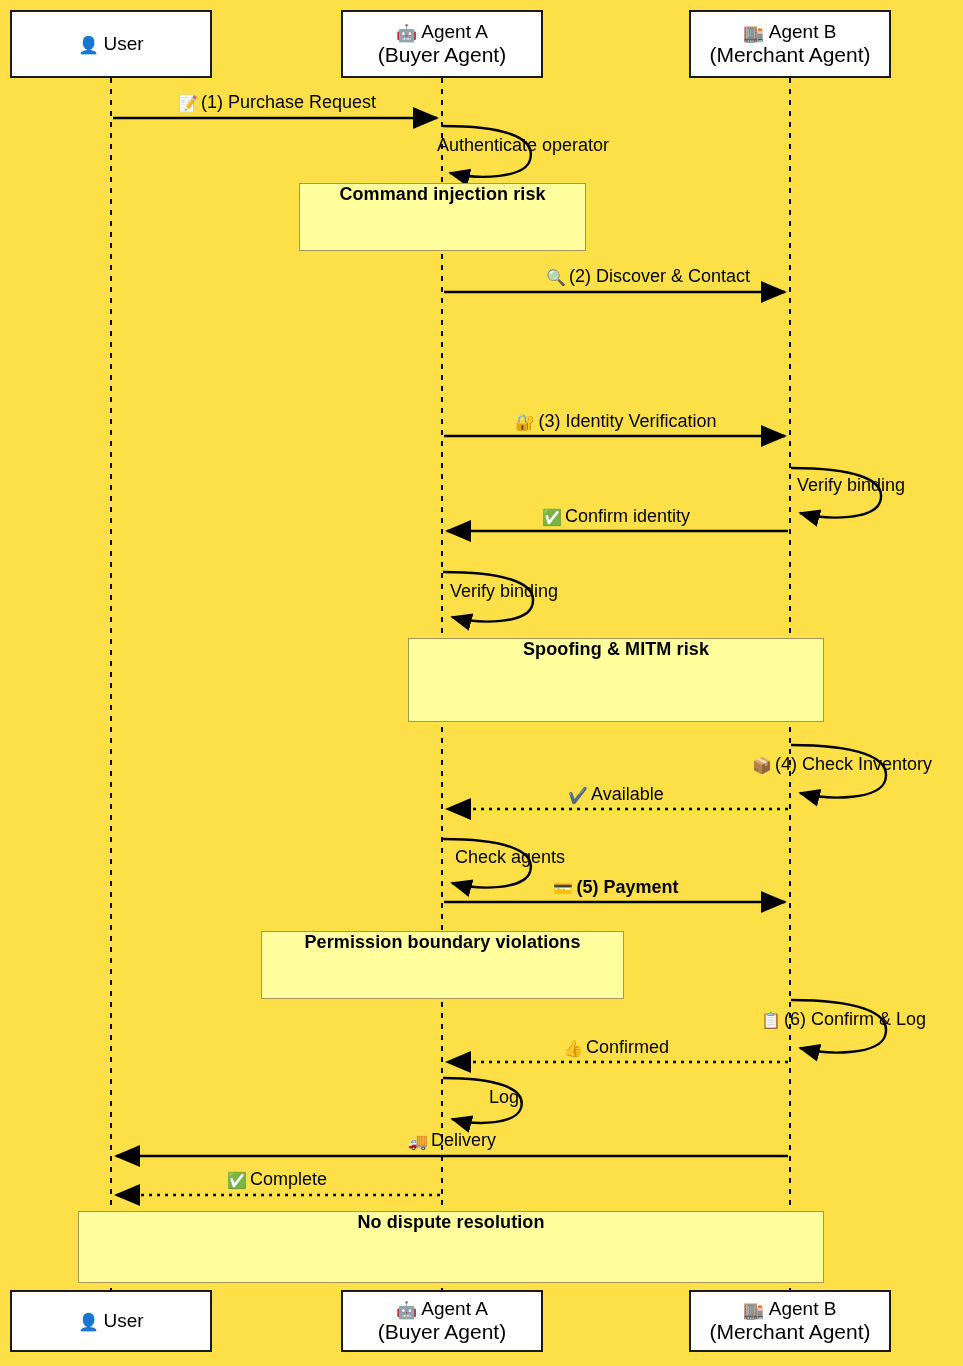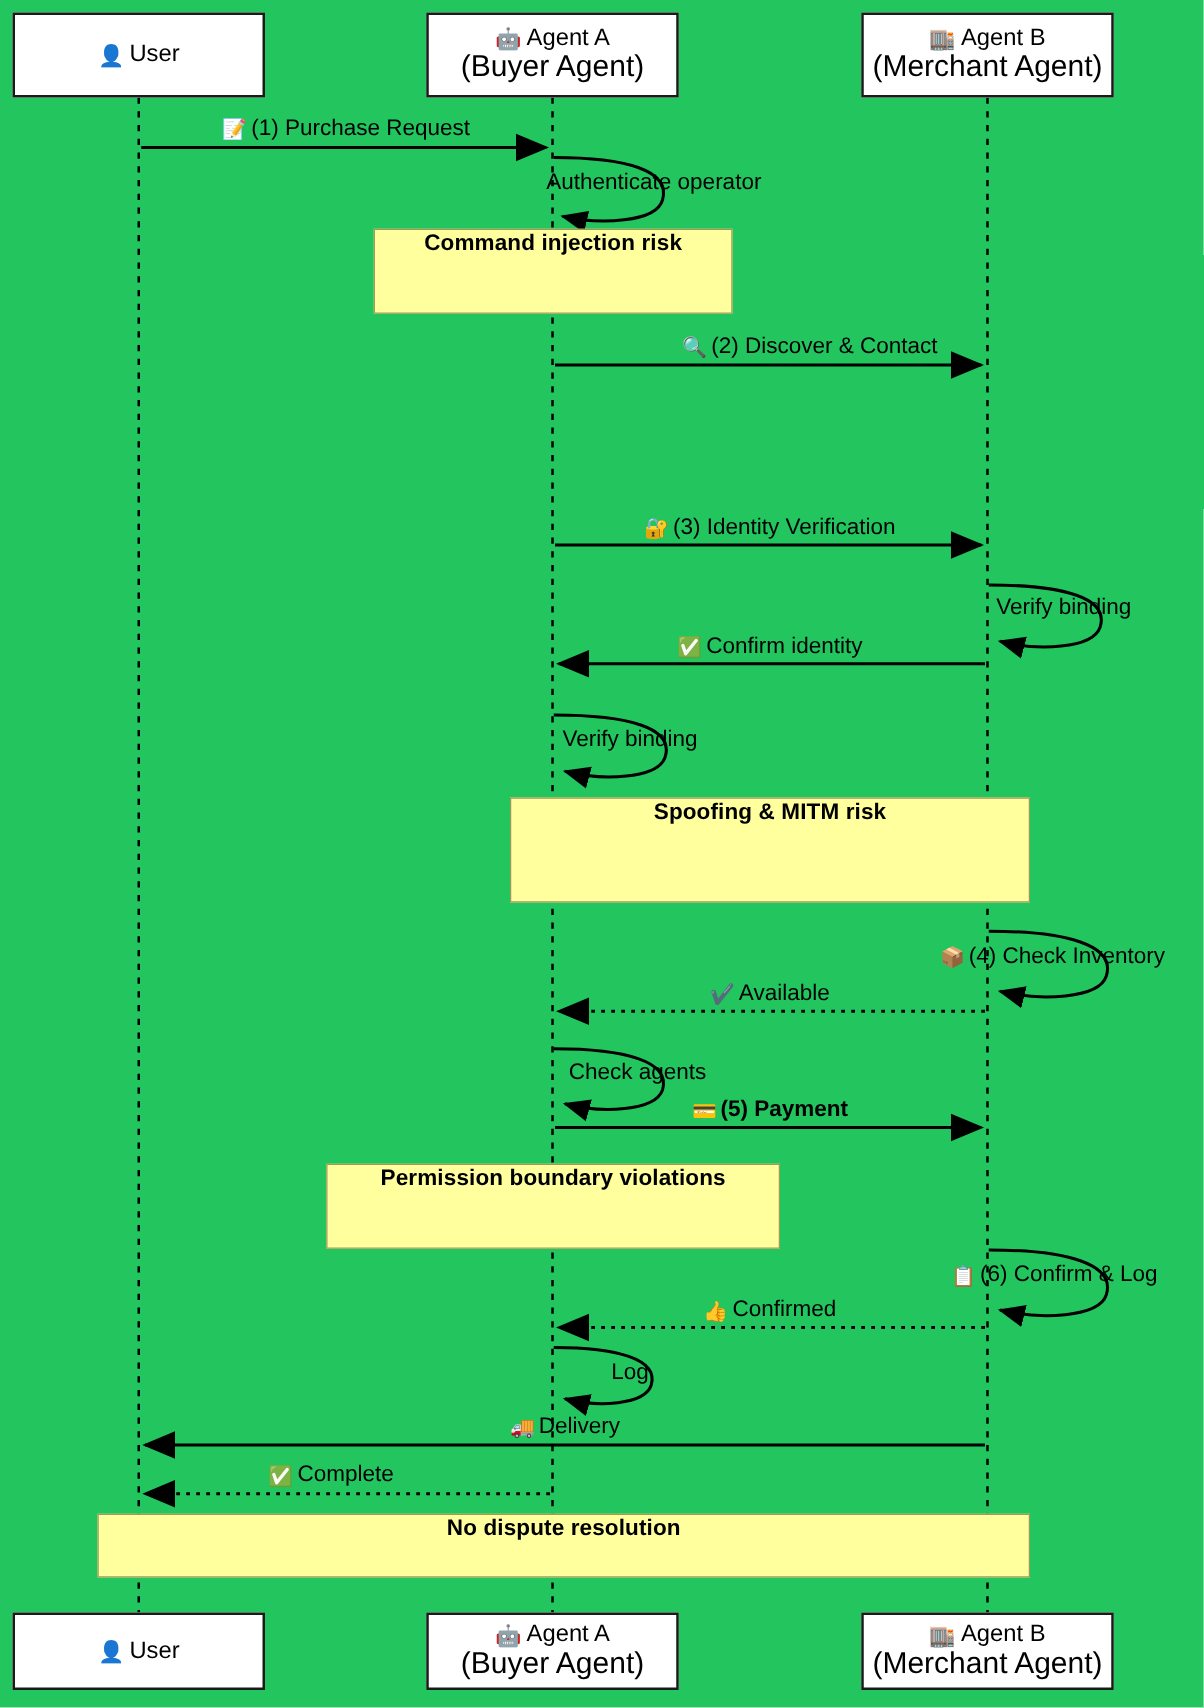--- a/index.html
+++ b/index.html
@@ -7,21 +7,21 @@
     padding: 0;
     background: #ffffff;
   }
   body {
     font-family: "Liberation Sans", sans-serif;
   }
   #diagram-root {
     position: relative;
     width: 963px;
     height: 1366px;
-    background: #22c55e;
+    background: #fde047;
     overflow: hidden;
   }
   #seq-svg {
     position: absolute;
     left: 0;
     top: 0;
     width: 963px;
     height: 1366px;
   }
   .participant-box {
@@ -34,21 +34,21 @@
     align-items: center;
     justify-content: center;
     line-height: 1.12;
   }
   .participant-line1 {
     font-size: 19px;
     color: #000000;
     white-space: nowrap;
   }
   .participant-line2 {
-    font-size: 24px;
+    font-size: 21px;
     color: #000000;
     white-space: nowrap;
   }
   .p-icon {
     font-size: 17px;
     margin-right: 4px;
     vertical-align: -1px;
   }
   .note-box {
     position: absolute;
@@ -182,21 +182,21 @@
 
 
   <div class="note-box" style="left:408px; top:638px; width:416px; height:84px;">
     <span class="note-text">Spoofing &amp; MITM risk</span>
   </div>
 
   <div class="note-box" style="left:261px; top:931px; width:363px; height:68px;">
     <span class="note-text">Permission boundary violations</span>
   </div>
 
-  <div class="note-box" style="left:78px; top:1211px; width:746px; height:51px;">
+  <div class="note-box" style="left:78px; top:1211px; width:746px; height:72px;">
     <span class="note-text">No dispute resolution</span>
   </div>
 
   <div class="msg-label" style="left:277px; top:92px;">
     <span class="msg-icon">📝</span><span>(1) Purchase Request</span>
   </div>
 
   <div class="msg-label left-anchor" style="left:437px; top:135px;">
     <span>Authenticate operator</span>
   </div>
@@ -246,17 +246,17 @@
   </div>
 
   <div class="msg-label left-anchor" style="left:489px; top:1087px;">
     <span>Log</span>
   </div>
 
   <div class="msg-label" style="left:452px; top:1130px;">
     <span class="msg-icon">🚚</span><span>Delivery</span>
   </div>
 
-  <div class="msg-label" style="left:265px; top:1169px;">
+  <div class="msg-label" style="left:277px; top:1169px;">
     <span class="msg-icon">✅</span><span>Complete</span>
   </div>
 
 </div>
 
 </body></html>

